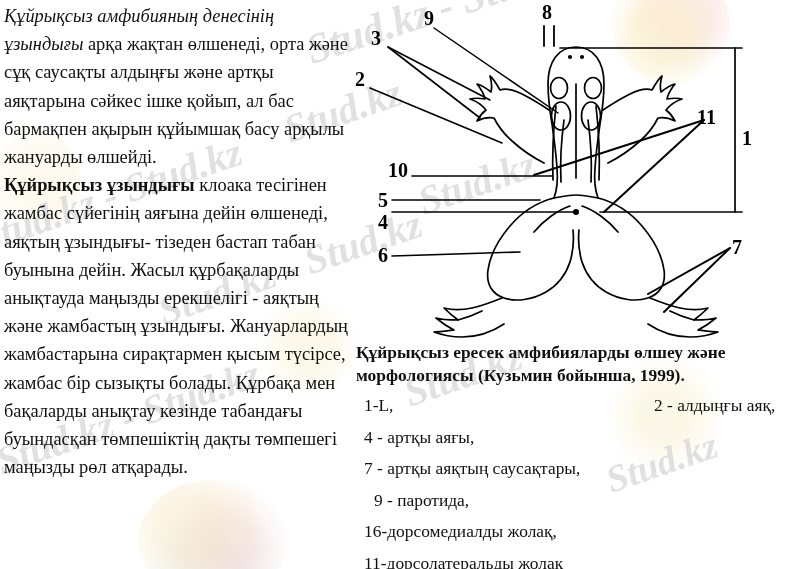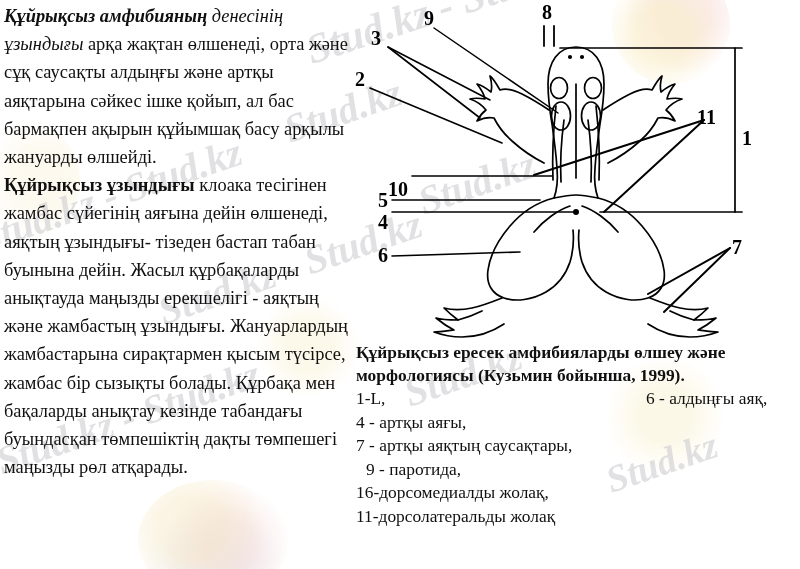--- a/index.html
+++ b/index.html
@@ -23,39 +23,39 @@
     position:absolute;border-radius:50%;
     opacity:.30;filter:blur(.4px);
   }
   
   #left-column{
     position:absolute;left:4px;top:2px;width:344px;z-index:3;
     font-size:18.4px;line-height:28.2px;
     text-align:left;
   }
   #left-column p{margin:0;}
-  .b-i{font-weight:bold;font-style:italic;text-align:center;}
+  .b-i{font-weight:normal;font-style:italic;text-align:center;}
   .i{font-style:italic;}
   .b{font-weight:bold;}
   
   #figure{position:absolute;left:352px;top:0;width:448px;height:338px;z-index:3;}
   #figure svg{display:block;}
   .fig-num{
     position:absolute;
     font-family:"Liberation Serif",serif;
     font-weight:bold;font-size:20px;line-height:20px;
     color:#000;
   }
   
   #caption-block{
     position:absolute;left:356px;top:341px;width:444px;z-index:3;
     font-size:17.4px;line-height:23.6px;
   }
   #caption-title{font-weight:bold;margin:0 8px 1px 0;line-height:22.5px;}
-  .legend-row{display:flex;margin:0;}
+  .legend-row{display:flex;margin:8px;}
   .legend-left{width:290px;flex:0 0 290px;}
   .legend-right{flex:1;}
   .legend-full{display:block;}
   .indent-9{padding-left:10px;font-family:Liberation Serif, serif;}
 </style>
 </head>
 <body>
 
 <div id="watermarks">
   <div class="wm-logo" style="left:612px;top:-34px;width:118px;height:118px;
@@ -233,36 +233,36 @@
       <path d="M378,248 L312,312" stroke-width="2"></path>
     </g>
   </svg>
 
   <span class="fig-num" style="left:72px;top:8px;">9</span>
   <span class="fig-num" style="left:19px;top:28px;">3</span>
   <span class="fig-num" style="left:3px;top:69px;">2</span>
   <span class="fig-num" style="left:190px;top:2px;">8</span>
   <span class="fig-num" style="left:345px;top:107px;">11</span>
   <span class="fig-num" style="left:390px;top:128px;">1</span>
-  <span class="fig-num" style="left:36px;top:179px;">10</span>
+  <span class="fig-num" style="left:36px;top:160px;">10</span>
   <span class="fig-num" style="left:26px;top:190px;">5</span>
   <span class="fig-num" style="left:26px;top:212px;">4</span>
   <span class="fig-num" style="left:26px;top:245px;">6</span>
   <span class="fig-num" style="left:380px;top:237px;">7</span>
 </div>
 
 <div id="caption-block">
   <div id="caption-title">
     <span>Құйрықсыз ересек амфибияларды өлшеу және</span>
     <span>морфологиясы (Кузьмин бойынша, 1999).</span>
   </div>
 
   <div class="legend-row">
     <span class="legend-left">1-L,</span>
-    <span class="legend-right">6 - алдыңғы аяқ,</span>
+    <span class="legend-right">2 - алдыңғы аяқ,</span>
   </div>
   <div class="legend-row">
     <span class="legend-right">4 - артқы аяғы,</span>
   </div>
   <div class="legend-row">
     <span class="legend-full">7 - артқы аяқтың саусақтары,</span>
   </div>
   <div class="legend-row">
     <span class="legend-right indent-9">9 - паротида,</span>
   </div>

